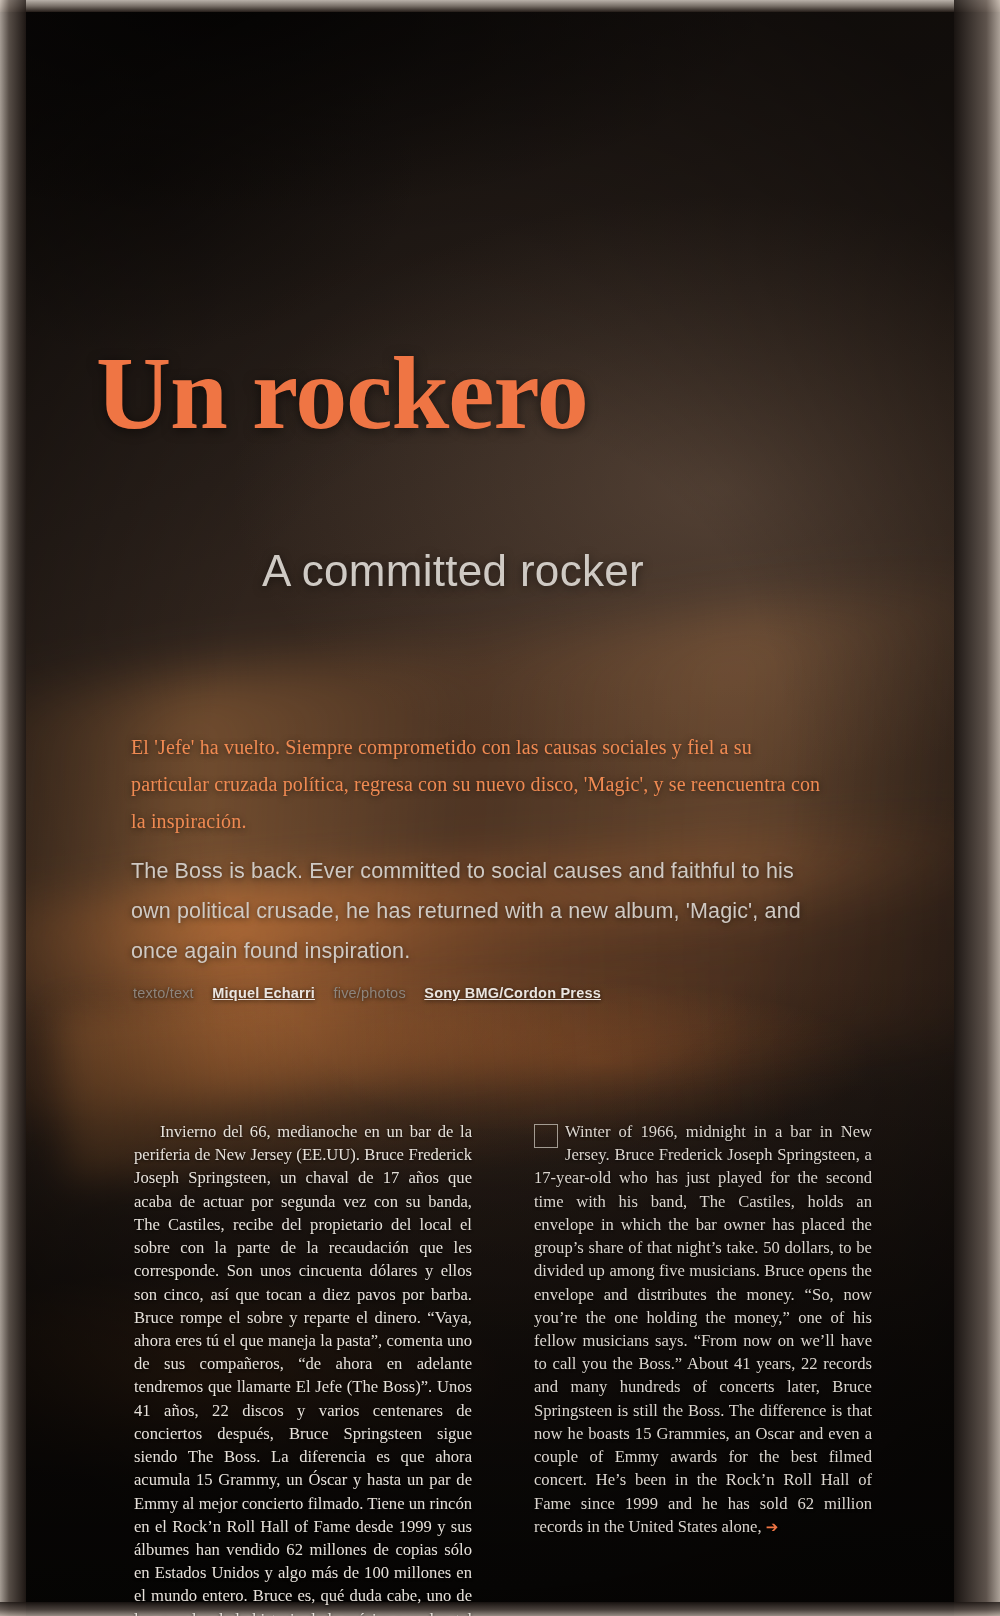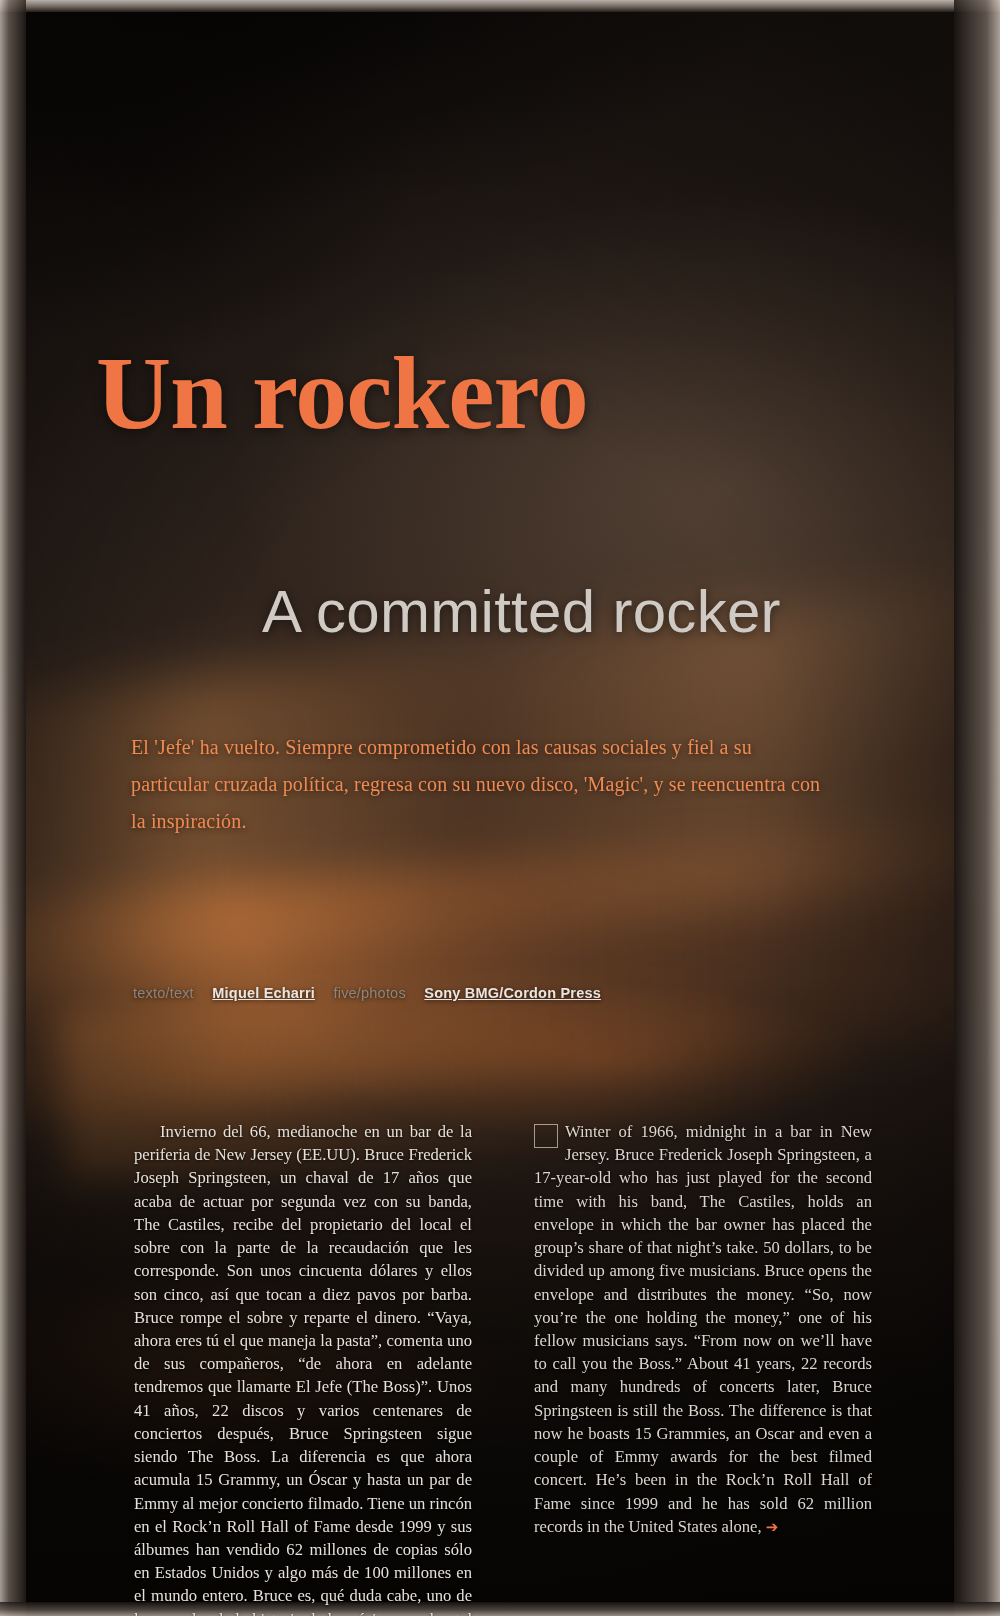--- a/index.html
+++ b/index.html
@@ -126,24 +126,24 @@
     font-size: 104px;
     line-height: 0.98;
     letter-spacing: -1px;
     text-shadow: 0 2px 12px rgba(0,0,0,.55);
   }
   .headline .l2 { display: block; }
 
   .subhead {
     position: absolute;
     left: 262px;
-    top: 580px;
+    top: 548px;
     width: 680px;
     color: #cfcac4;
-    font-size: 60px;
+    font-size: 44px;
     line-height: 1.05;
     letter-spacing: .3px;
     text-shadow: 0 2px 10px rgba(0,0,0,.5);
   }
 
   .standfirst-es {
     position: absolute;
     left: 131px;
     top: 729px;
     width: 700px;
@@ -233,20 +233,21 @@
   <div class="content">
 
     <h1 class="headline">
       <span class="l1">Un rockero</span>
     </h1>
 
     <div class="subhead">A committed rocker</div>
 
     <div class="standfirst-es">El 'Jefe' ha vuelto. Siempre comprometido con las causas sociales y fiel a su particular cruzada política, regresa con su nuevo disco, 'Magic', y se reencuentra con la inspiración.</div>
 
+    <div class="standfirst-en">The Boss is back. Ever committed to social causes and faithful to his own political crusade, he has returned with a new album, 'Magic', and once again found inspiration.</div>
 
     <div class="credits">
       <span class="label">texto/text</span>
       <span class="sep"></span>
       <span class="value">Miquel Echarri</span>
       <span class="sep"></span>
       <span class="label">five/photos</span>
       <span class="sep"></span>
       <span class="value">Sony BMG/Cordon Press</span>
     </div>

